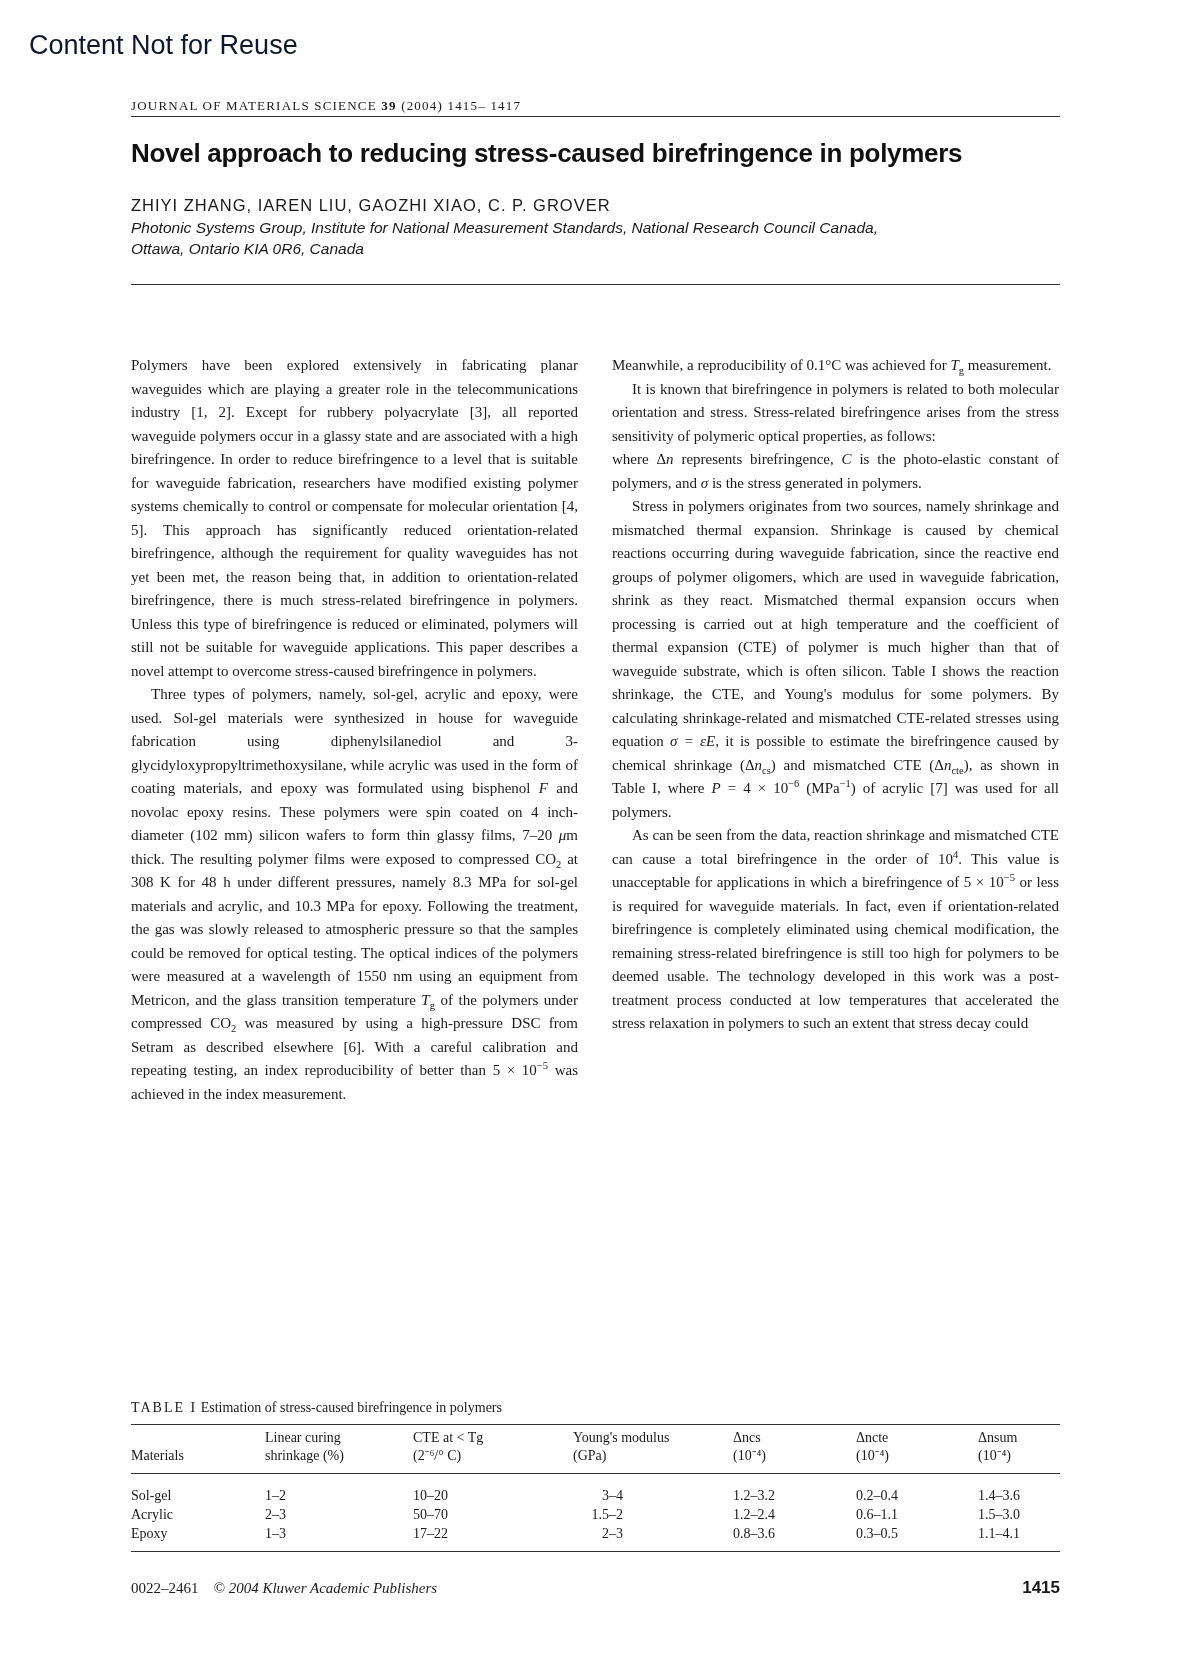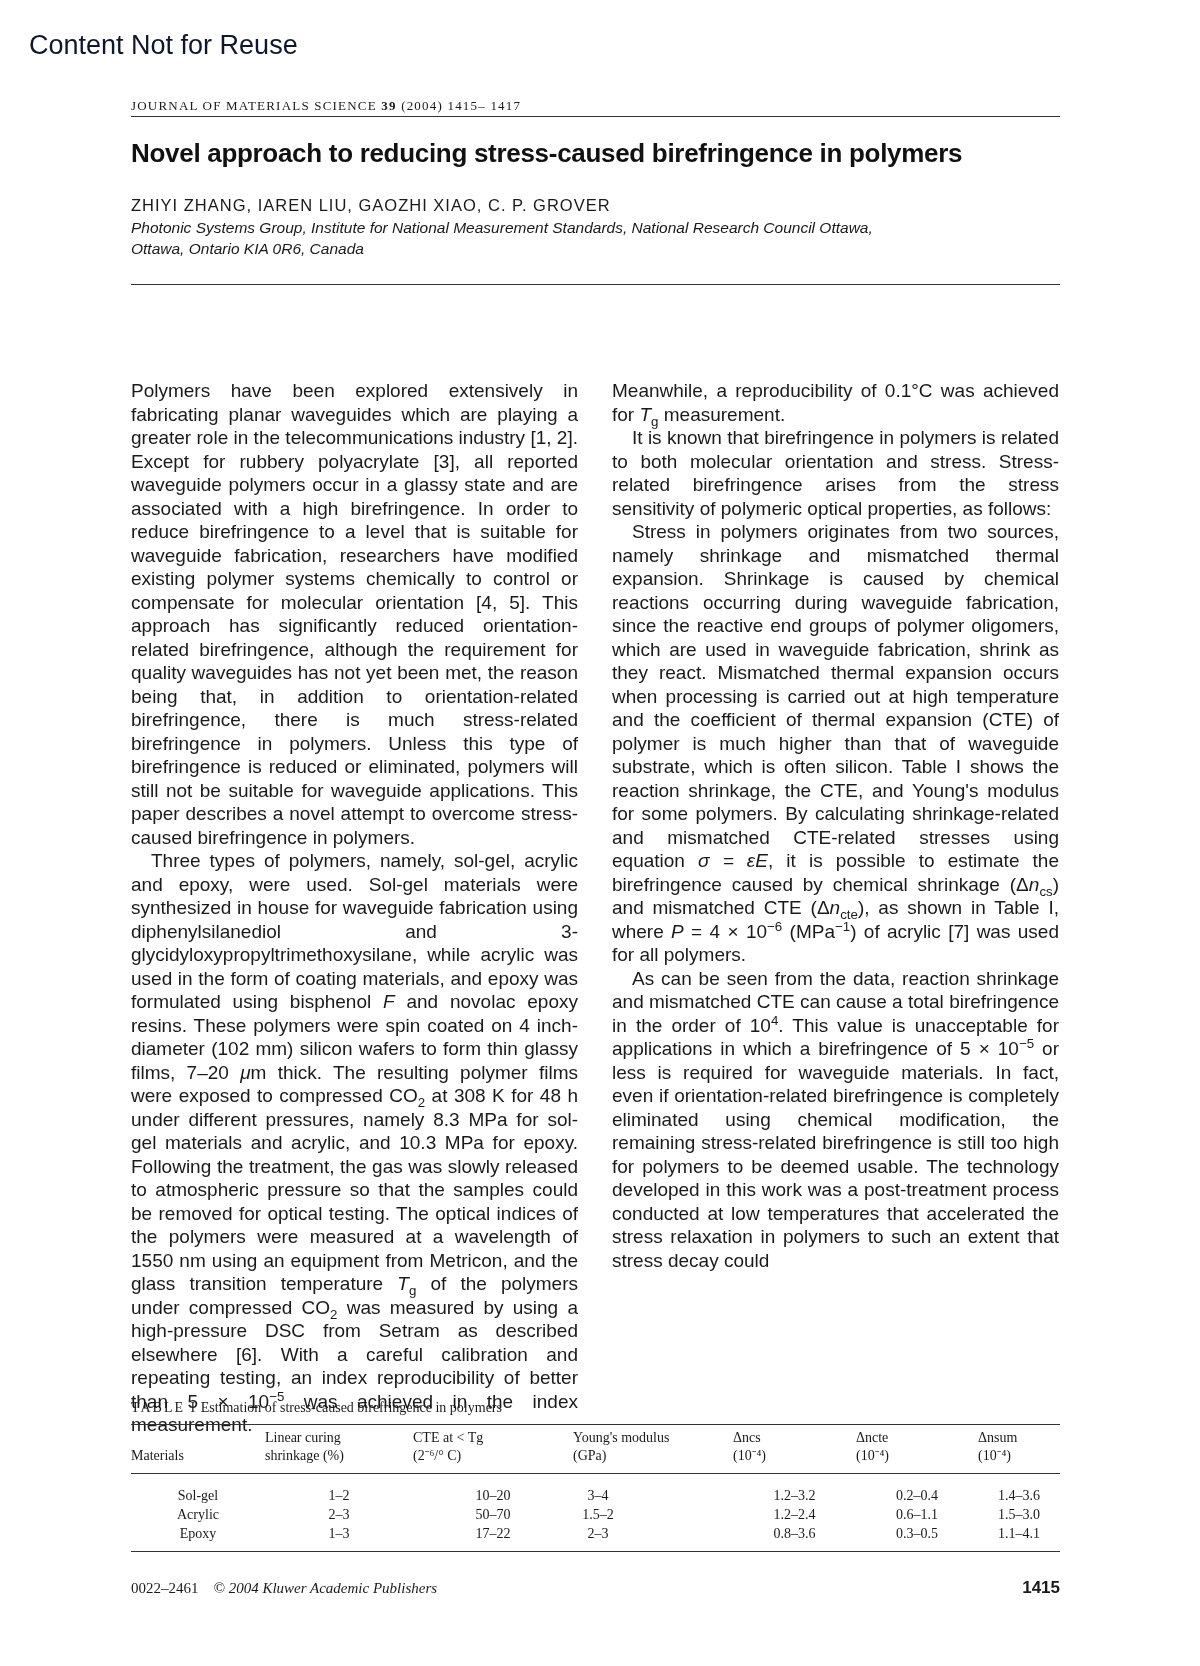--- a/index.html
+++ b/index.html
@@ -4,36 +4,36 @@
 <style>
   html, body { margin: 0; padding: 0; background: #ffffff; }
   body { width: 1200px; height: 1666px; position: relative; overflow: hidden; color: #1a1a1a; }
   .watermark { position: absolute; left: 29px; top: 30px; font-family: "Liberation Sans", sans-serif; font-size: 27px; color: #0f172a; }
   .running-head { position: absolute; left: 131px; top: 98px; width: 929px; font-family: "Liberation Serif", serif; font-size: 13px; letter-spacing: 1.2px; border-bottom: 1.5px solid #333; padding-bottom: 2px; }
   .running-head b { font-weight: bold; }
   .title { position: absolute; left: 131px; top: 138px; font-family: "Liberation Sans", sans-serif; font-weight: bold; font-size: 26px; letter-spacing: -0.3px; color: #111; }
   .authors { position: absolute; left: 131px; top: 196px; font-family: "Liberation Sans", sans-serif; font-size: 16.5px; letter-spacing: 1px; }
   .affil { position: absolute; left: 131px; top: 217px; width: 940px; font-family: "Liberation Sans", sans-serif; font-style: italic; font-size: 15.5px; line-height: 21px; }
   .head-rule { position: absolute; left: 131px; top: 284px; width: 929px; border-top: 1.3px solid #333; }
-  .col { position: absolute; top: 379px; width: 447px; font-family: Liberation Sans, sans-serif; font-size: 19px; line-height: 23.5px; text-align: justify; }
+  .col { position: absolute; top: 354px; width: 447px; font-family: Liberation Serif, serif; font-size: 15px; line-height: 23.5px; text-align: justify; }
   .col p { margin: 0; }
   .col p.indent { text-indent: 20px; }
   .col-left { left: 131px; }
   .col-right { left: 612px; }
   .equation { position: relative; height: 47px; line-height: 47px; margin: 2px 0 0 0; }
   .equation .eq { position: absolute; left: 0; right: 0; text-align: center; font-style: italic; }
   .equation .eqnum { position: absolute; right: 0; }
   sub, sup { font-size: 70%; line-height: 0; }
   i { font-style: italic; }
   .table-caption { position: absolute; left: 131px; top: 1400px; font-family: "Liberation Serif", serif; font-size: 14px; }
   .table-caption .tlabel { letter-spacing: 2px; }
   .data-table { position: absolute; left: 131px; top: 1424px; width: 929px; border-collapse: collapse; font-family: "Liberation Serif", serif; font-size: 14px; }
   .data-table thead tr.top th { border-top: 1.8px solid #333; padding-top: 4px; }
   .data-table th { font-weight: normal; text-align: left; vertical-align: bottom; line-height: 18px; padding: 0 0 8px 0; border-bottom: 1.8px solid #333; }
-  .data-table td { line-height: 19px; padding: 0; text-align: center; }
+  .data-table td { line-height: 19px; padding: 0; }
   .data-table tbody tr:first-child td { padding-top: 12px; }
   .data-table tbody tr:last-child td { padding-bottom: 8px; border-bottom: 1.8px solid #333; }
   .c-mat { width: 134px; }
   .c-shr { width: 148px; }
   .c-cte { width: 160px; }
   .c-ym { width: 160px; }
   .c-cs { width: 123px; }
   .c-cte2 { width: 122px; }
   .c-sum { width: 82px; }
   .ym-val { text-align: right; padding-right: 110px !important; }
@@ -47,33 +47,34 @@
 
 <div class="running-head">
   <span>JOURNAL OF MATERIALS SCIENCE</span>
   <b>39</b>
   <span>(2004) 1415– 1417</span>
 </div>
 
 <div class="title">Novel approach to reducing stress-caused birefringence in polymers</div>
 <div class="authors">ZHIYI ZHANG, IAREN LIU, GAOZHI XIAO, C. P. GROVER</div>
 <div class="affil">
-  <div>Photonic Systems Group, Institute for National Measurement Standards, National Research Council Ottawa,</div>
+  <div>Photonic Systems Group, Institute for National Measurement Standards, National Research Council Canada,</div>
   <div>Ottawa, Ontario KIA 0R6, Canada</div>
 </div>
 <div class="head-rule"></div>
 
 <div class="col col-left">
   <p>Polymers have been explored extensively in fabricating planar waveguides which are playing a greater role in the telecommunications industry [1, 2]. Except for rubbery polyacrylate [3], all reported waveguide polymers occur in a glassy state and are associated with a high birefringence. In order to reduce birefringence to a level that is suitable for waveguide fabrication, researchers have modified existing polymer systems chemically to control or compensate for molecular orientation [4, 5]. This approach has significantly reduced orientation-related birefringence, although the requirement for quality waveguides has not yet been met, the reason being that, in addition to orientation-related birefringence, there is much stress-related birefringence in polymers. Unless this type of birefringence is reduced or eliminated, polymers will still not be suitable for waveguide applications. This paper describes a novel attempt to overcome stress-caused birefringence in polymers.</p>
   <p class="indent"><span>Three types of polymers, namely, sol-gel, acrylic and epoxy, were used. Sol-gel materials were synthesized in house for waveguide fabrication using diphenylsilanediol and 3-glycidyloxypropyltrimethoxysilane, while acrylic was used in the form of coating materials, and epoxy was formulated using bisphenol </span><i>F</i><span> and novolac epoxy resins. These polymers were spin coated on 4 inch-diameter (102 mm) silicon wafers to form thin glassy films, 7–20 </span><i>μ</i><span>m thick. The resulting polymer films were exposed to compressed CO</span><sub>2</sub><span> at 308 K for 48 h under different pressures, namely 8.3 MPa for sol-gel materials and acrylic, and 10.3 MPa for epoxy. Following the treatment, the gas was slowly released to atmospheric pressure so that the samples could be removed for optical testing. The optical indices of the polymers were measured at a wavelength of 1550 nm using an equipment from Metricon, and the glass transition temperature </span><i>T</i><sub>g</sub><span> of the polymers under compressed CO</span><sub>2</sub><span> was measured by using a high-pressure DSC from Setram as described elsewhere [6]. With a careful calibration and repeating testing, an index reproducibility of better than 5 × 10</span><sup>−5</sup><span> was achieved in the index measurement.</span></p>
 </div>
 
 <div class="col col-right">
   <p><span>Meanwhile, a reproducibility of 0.1°C was achieved for </span><i>T</i><sub>g</sub><span> measurement.</span></p>
   <p class="indent">It is known that birefringence in polymers is related to both molecular orientation and stress. Stress-related birefringence arises from the stress sensitivity of polymeric optical properties, as follows:</p>
+  <p><span>where Δ</span><i>n</i><span> represents birefringence, </span><i>C</i><span> is the photo-elastic constant of polymers, and </span><i>σ</i><span> is the stress generated in polymers.</span></p>
   <p class="indent"><span>Stress in polymers originates from two sources, namely shrinkage and mismatched thermal expansion. Shrinkage is caused by chemical reactions occurring during waveguide fabrication, since the reactive end groups of polymer oligomers, which are used in waveguide fabrication, shrink as they react. Mismatched thermal expansion occurs when processing is carried out at high temperature and the coefficient of thermal expansion (CTE) of polymer is much higher than that of waveguide substrate, which is often silicon. Table I shows the reaction shrinkage, the CTE, and Young's modulus for some polymers. By calculating shrinkage-related and mismatched CTE-related stresses using equation </span><i>σ = εE</i><span>, it is possible to estimate the birefringence caused by chemical shrinkage (Δ</span><i>n</i><sub>cs</sub><span>) and mismatched CTE (Δ</span><i>n</i><sub>cte</sub><span>), as shown in Table I, where </span><i>P</i><span> = 4 × 10</span><sup>−6</sup><span> (MPa</span><sup>−1</sup><span>) of acrylic [7] was used for all polymers.</span></p>
   <p class="indent"><span>As can be seen from the data, reaction shrinkage and mismatched CTE can cause a total birefringence in the order of 10</span><sup>4</sup><span>. This value is unacceptable for applications in which a birefringence of 5 × 10</span><sup>−5</sup><span> or less is required for waveguide materials. In fact, even if orientation-related birefringence is completely eliminated using chemical modification, the remaining stress-related birefringence is still too high for polymers to be deemed usable. The technology developed in this work was a post-treatment process conducted at low temperatures that accelerated the stress relaxation in polymers to such an extent that stress decay could</span></p>
 </div>
 
 <div class="table-caption">
   <span class="tlabel">TABLE I</span>
   <span>Estimation of stress-caused birefringence in polymers</span>
 </div>
 
 <table class="data-table">

